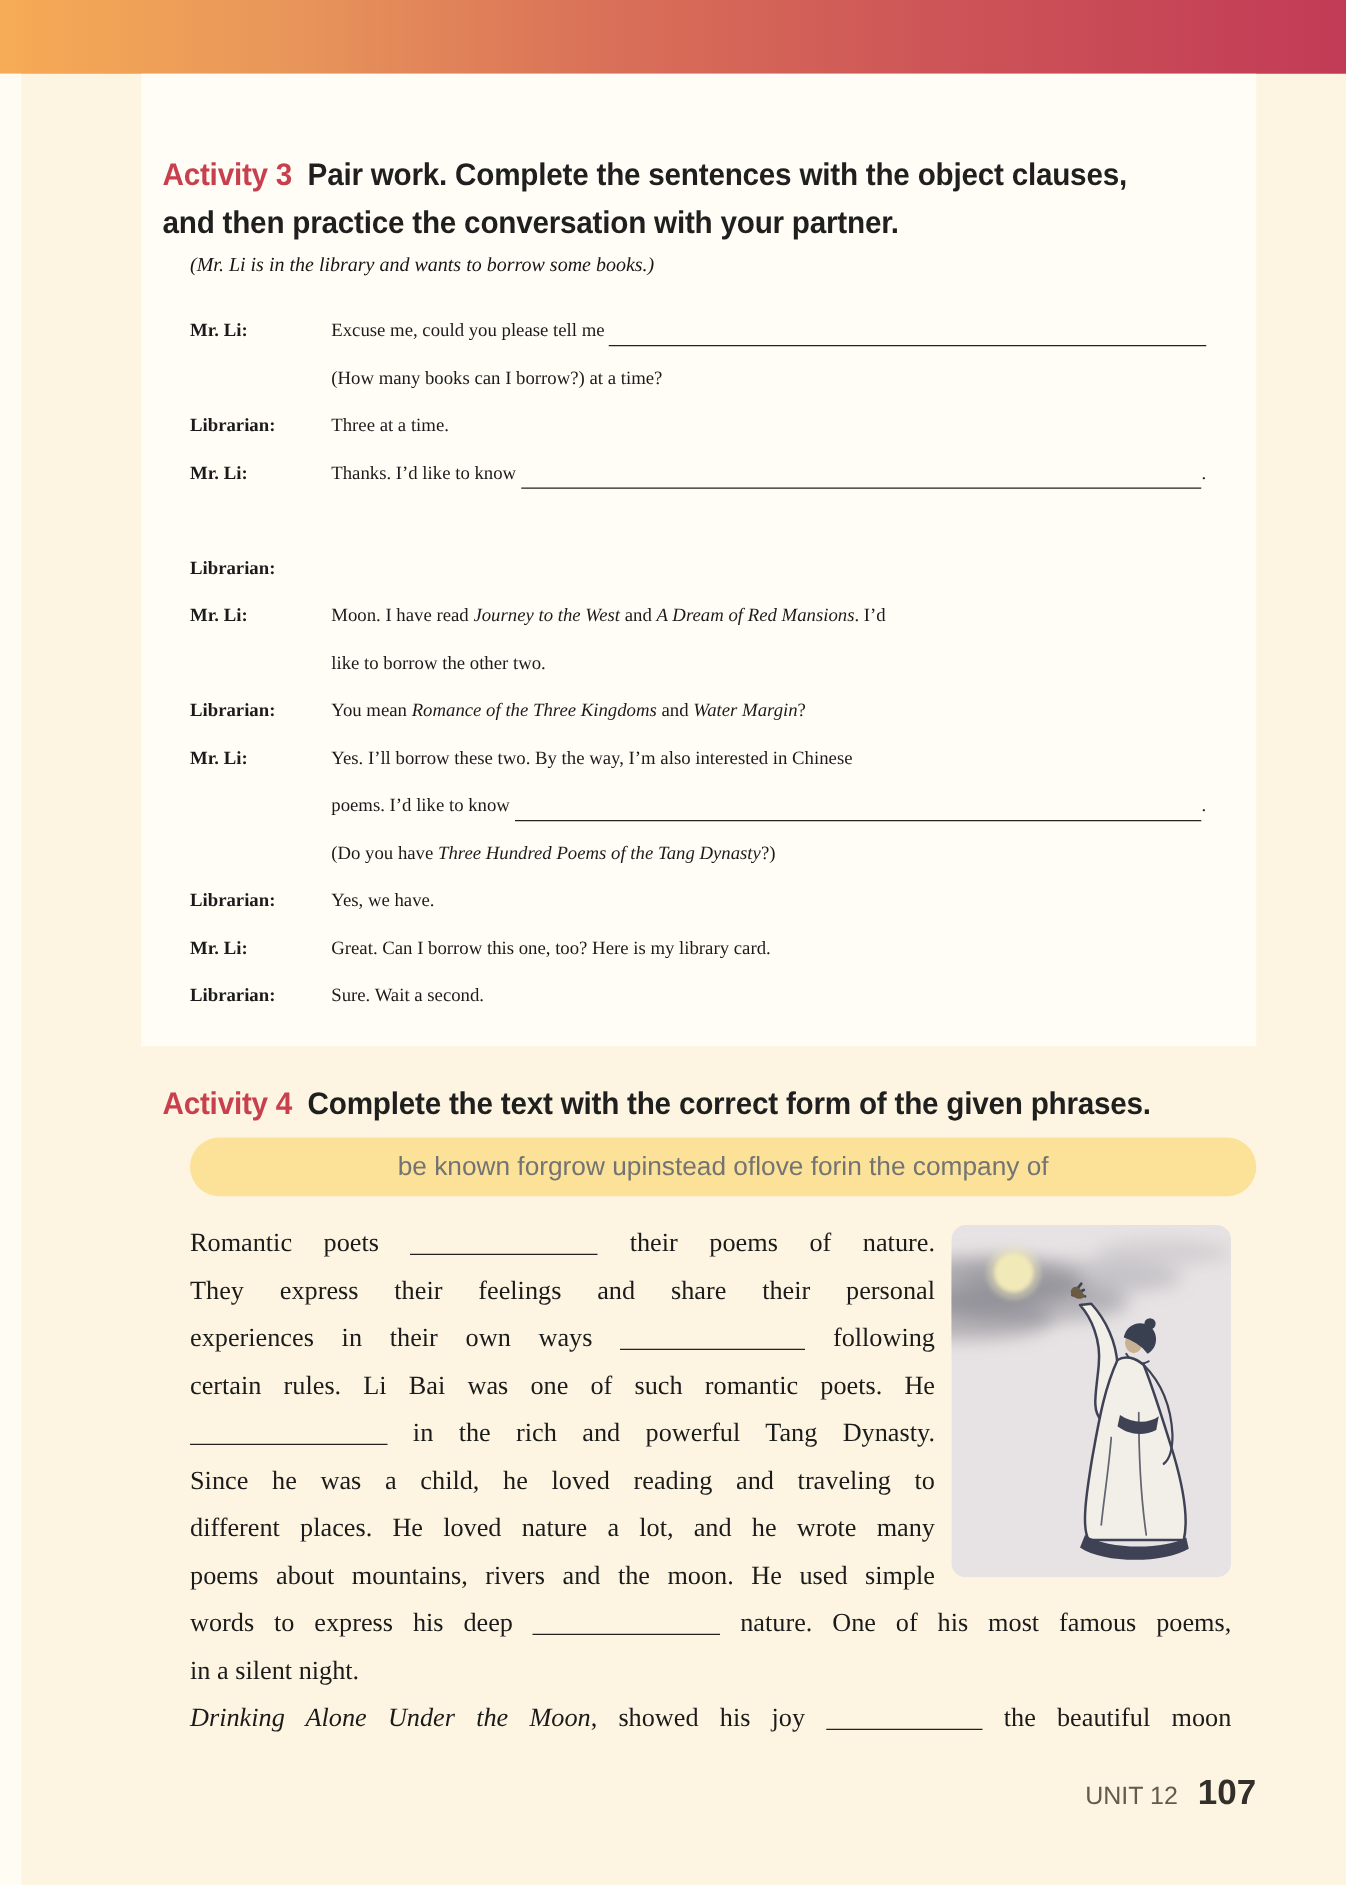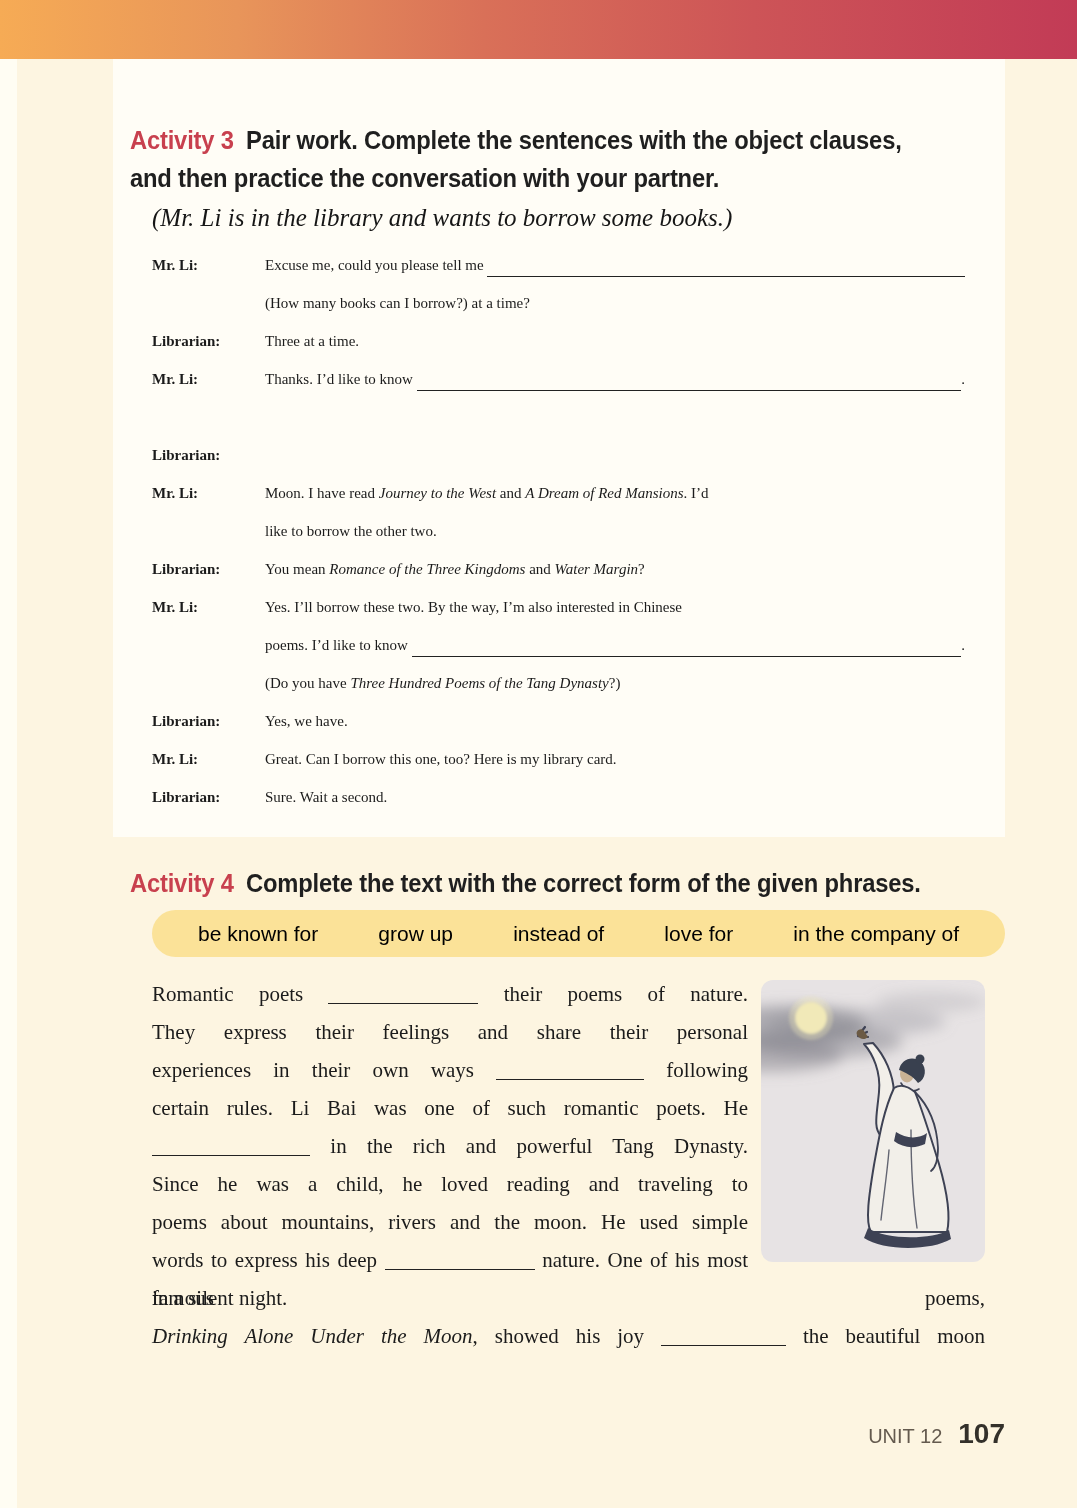--- a/index.html
+++ b/index.html
@@ -15,34 +15,34 @@
   .leftstrip{position:absolute;left:0;top:59px;width:17px;height:1449px;background:#fffdf3;}
   .panel{position:absolute;left:113px;top:59px;width:892px;height:778px;background:var(--panel-bg);}
 
   .heading{position:absolute;font-family:"Liberation Sans",sans-serif;font-weight:bold;
            font-size:25px;line-height:38px;color:#1f1f1f;white-space:nowrap;
            transform:scaleX(0.95);transform-origin:left top;letter-spacing:-0.2px;}
   #a3-heading{left:130px;top:121px;}
   #a4-heading{left:130px;top:864px;}
   .badge{color:var(--accent);margin-right:13px;}
 
-  .stage{position:absolute;left:152px;top:204px;font-style:italic;font-size:25px;color:#161616;}
+  .stage{position:absolute;left:152px;top:204px;font-style:italic;font-size:16px;color:#161616;}
 
   #dialogue{position:absolute;left:152px;top:246px;width:813px;}
   .drow{display:flex;height:38px;line-height:38px;font-size:15px;color:var(--ink);}
   .speaker{flex:0 0 113px;width:113px;font-weight:bold;}
   .dtext{flex:1;display:flex;min-width:0;}
   .dtext span{white-space:pre;}
   .it{font-style:italic;}
   .dblank{flex:1 1 40px;border-bottom:1.6px solid #222;align-self:flex-end;margin-bottom:7px;height:0;}
 
   #wordbank{position:absolute;left:152px;top:910px;width:853px;height:47px;box-sizing:border-box;
             background:var(--wordbank-bg);border-radius:24px;display:flex;align-items:center;
-            justify-content:space-between;padding:0 46px;
-            font-family:"Liberation Sans",sans-serif;font-size:21px;color:#000000;}
+            justify-content:center;padding:0 46px;
+            font-family:"Liberation Sans",sans-serif;font-size:21px;color:#737373;}
 
   #para{position:absolute;left:152px;top:975px;width:833px;font-size:21px;line-height:38px;color:var(--ink);}
   .pimg{float:right;width:224px;height:282px;margin:5px 0 12px 13px;border-radius:12px;overflow:hidden;}
   .pimg svg{display:block;}
   .pline{height:38px;text-align:justify;text-align-last:justify;overflow:visible;}
   .pline.noj{text-align-last:left;}
   .pblank{display:inline-block;height:1px;border-bottom:1.6px solid #222;transform:translateY(3px);}
 
   #footer{position:absolute;left:650px;top:1418px;width:355px;text-align:right;
           font-family:"Liberation Sans",sans-serif;}
@@ -215,20 +215,21 @@
         <path d="M107,248 C125,260 170,260 188,250 L190,259 C170,271 122,271 103,258 Z" fill="#3e4254" stroke="none"></path>
       </g>
     </svg>
   </div>
 <div class="pline"><span>Romantic poets </span><span class="pblank" style="width: 150px;"></span><span> their poems of nature.</span></div>
     <div class="pline"><span>They express their feelings and share their personal</span></div>
     <div class="pline"><span>experiences in their own ways </span><span class="pblank" style="width: 148px;"></span><span> following</span></div>
     <div class="pline"><span>certain rules. Li Bai was one of such romantic poets. He</span></div>
     <div class="pline"><span class="pblank" style="width: 158px;"></span><span> in the rich and powerful Tang Dynasty.</span></div>
     <div class="pline"><span>Since he was a child, he loved reading and traveling to</span></div>
+    <div class="pline"><span>different places. He loved nature a lot, and he wrote many</span></div>
     <div class="pline"><span>poems about mountains, rivers and the moon. He used simple</span></div>
     <div class="pline"><span>words to express his deep </span><span class="pblank" style="width: 150px;"></span><span> nature. One of his most famous poems,</span></div>
     <div class="pline noj"><span>in a silent night.</span></div>
     <div class="pline"><span class="it">Drinking Alone Under the Moon</span><span>, showed his joy </span><span class="pblank" style="width: 125px;"></span><span> the beautiful moon</span></div>
   </div>
 
 <div id="footer">
   <span class="unit">UNIT 12</span><span class="pnum">107</span>
 </div>
 

